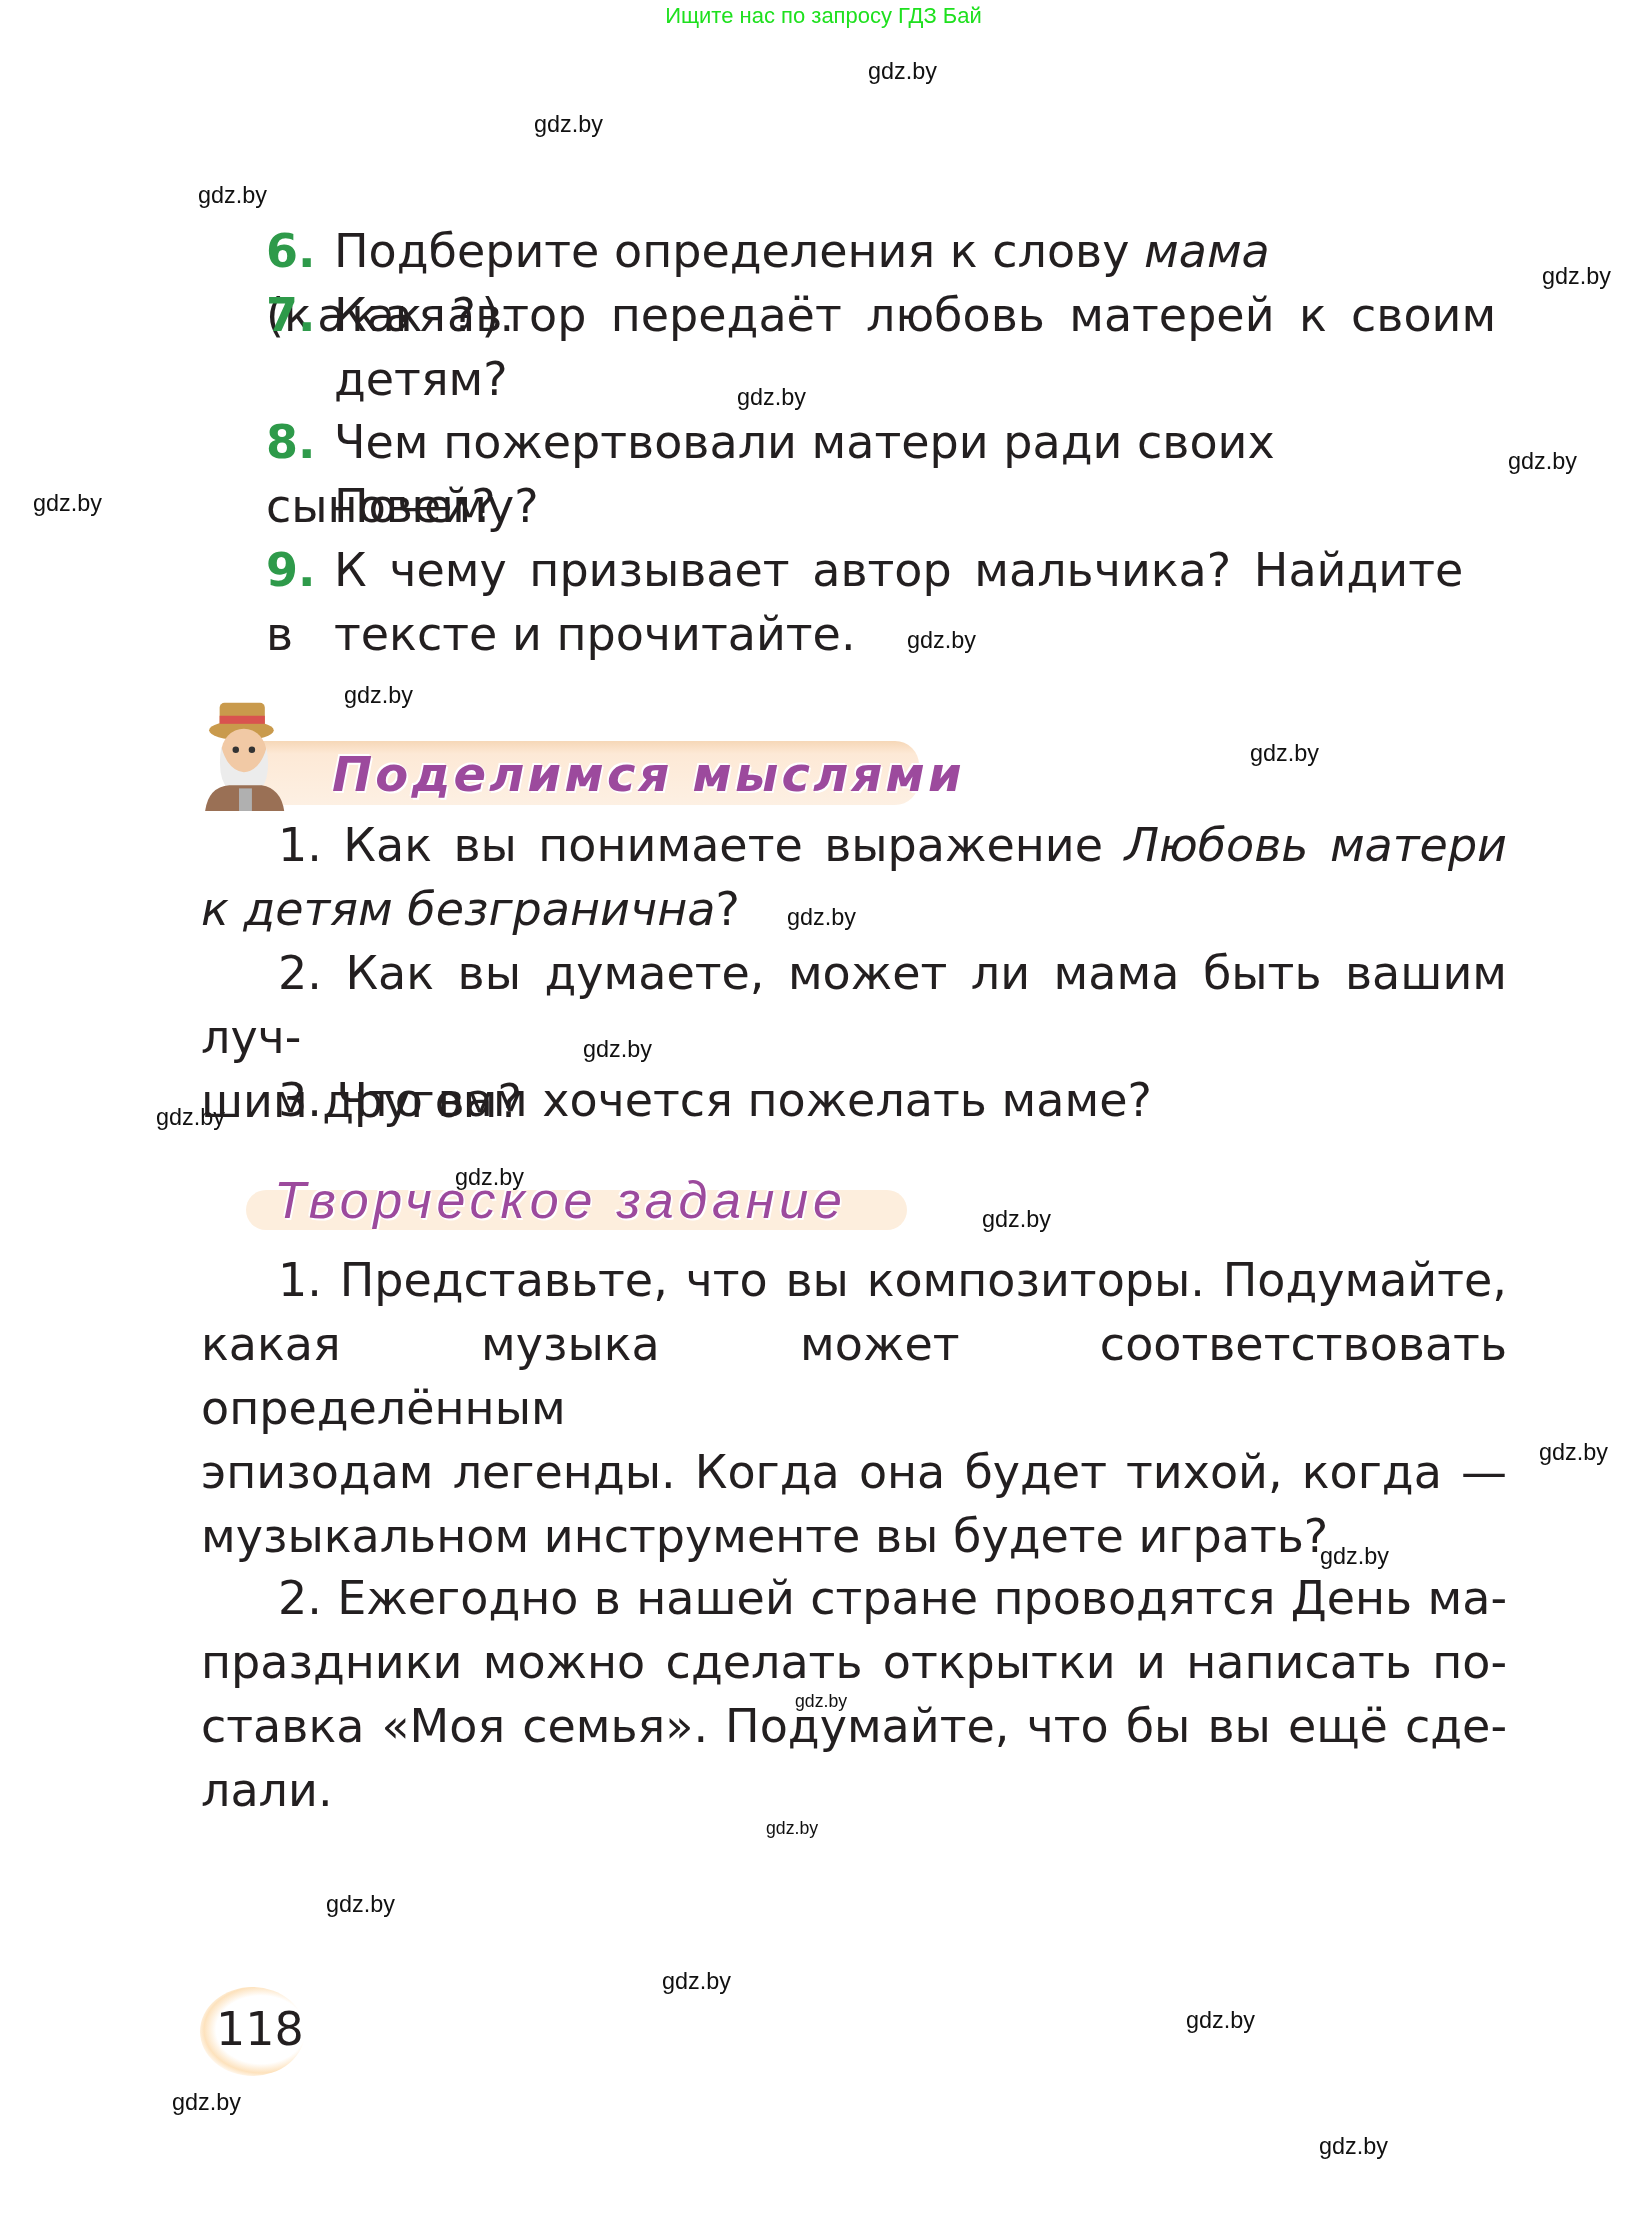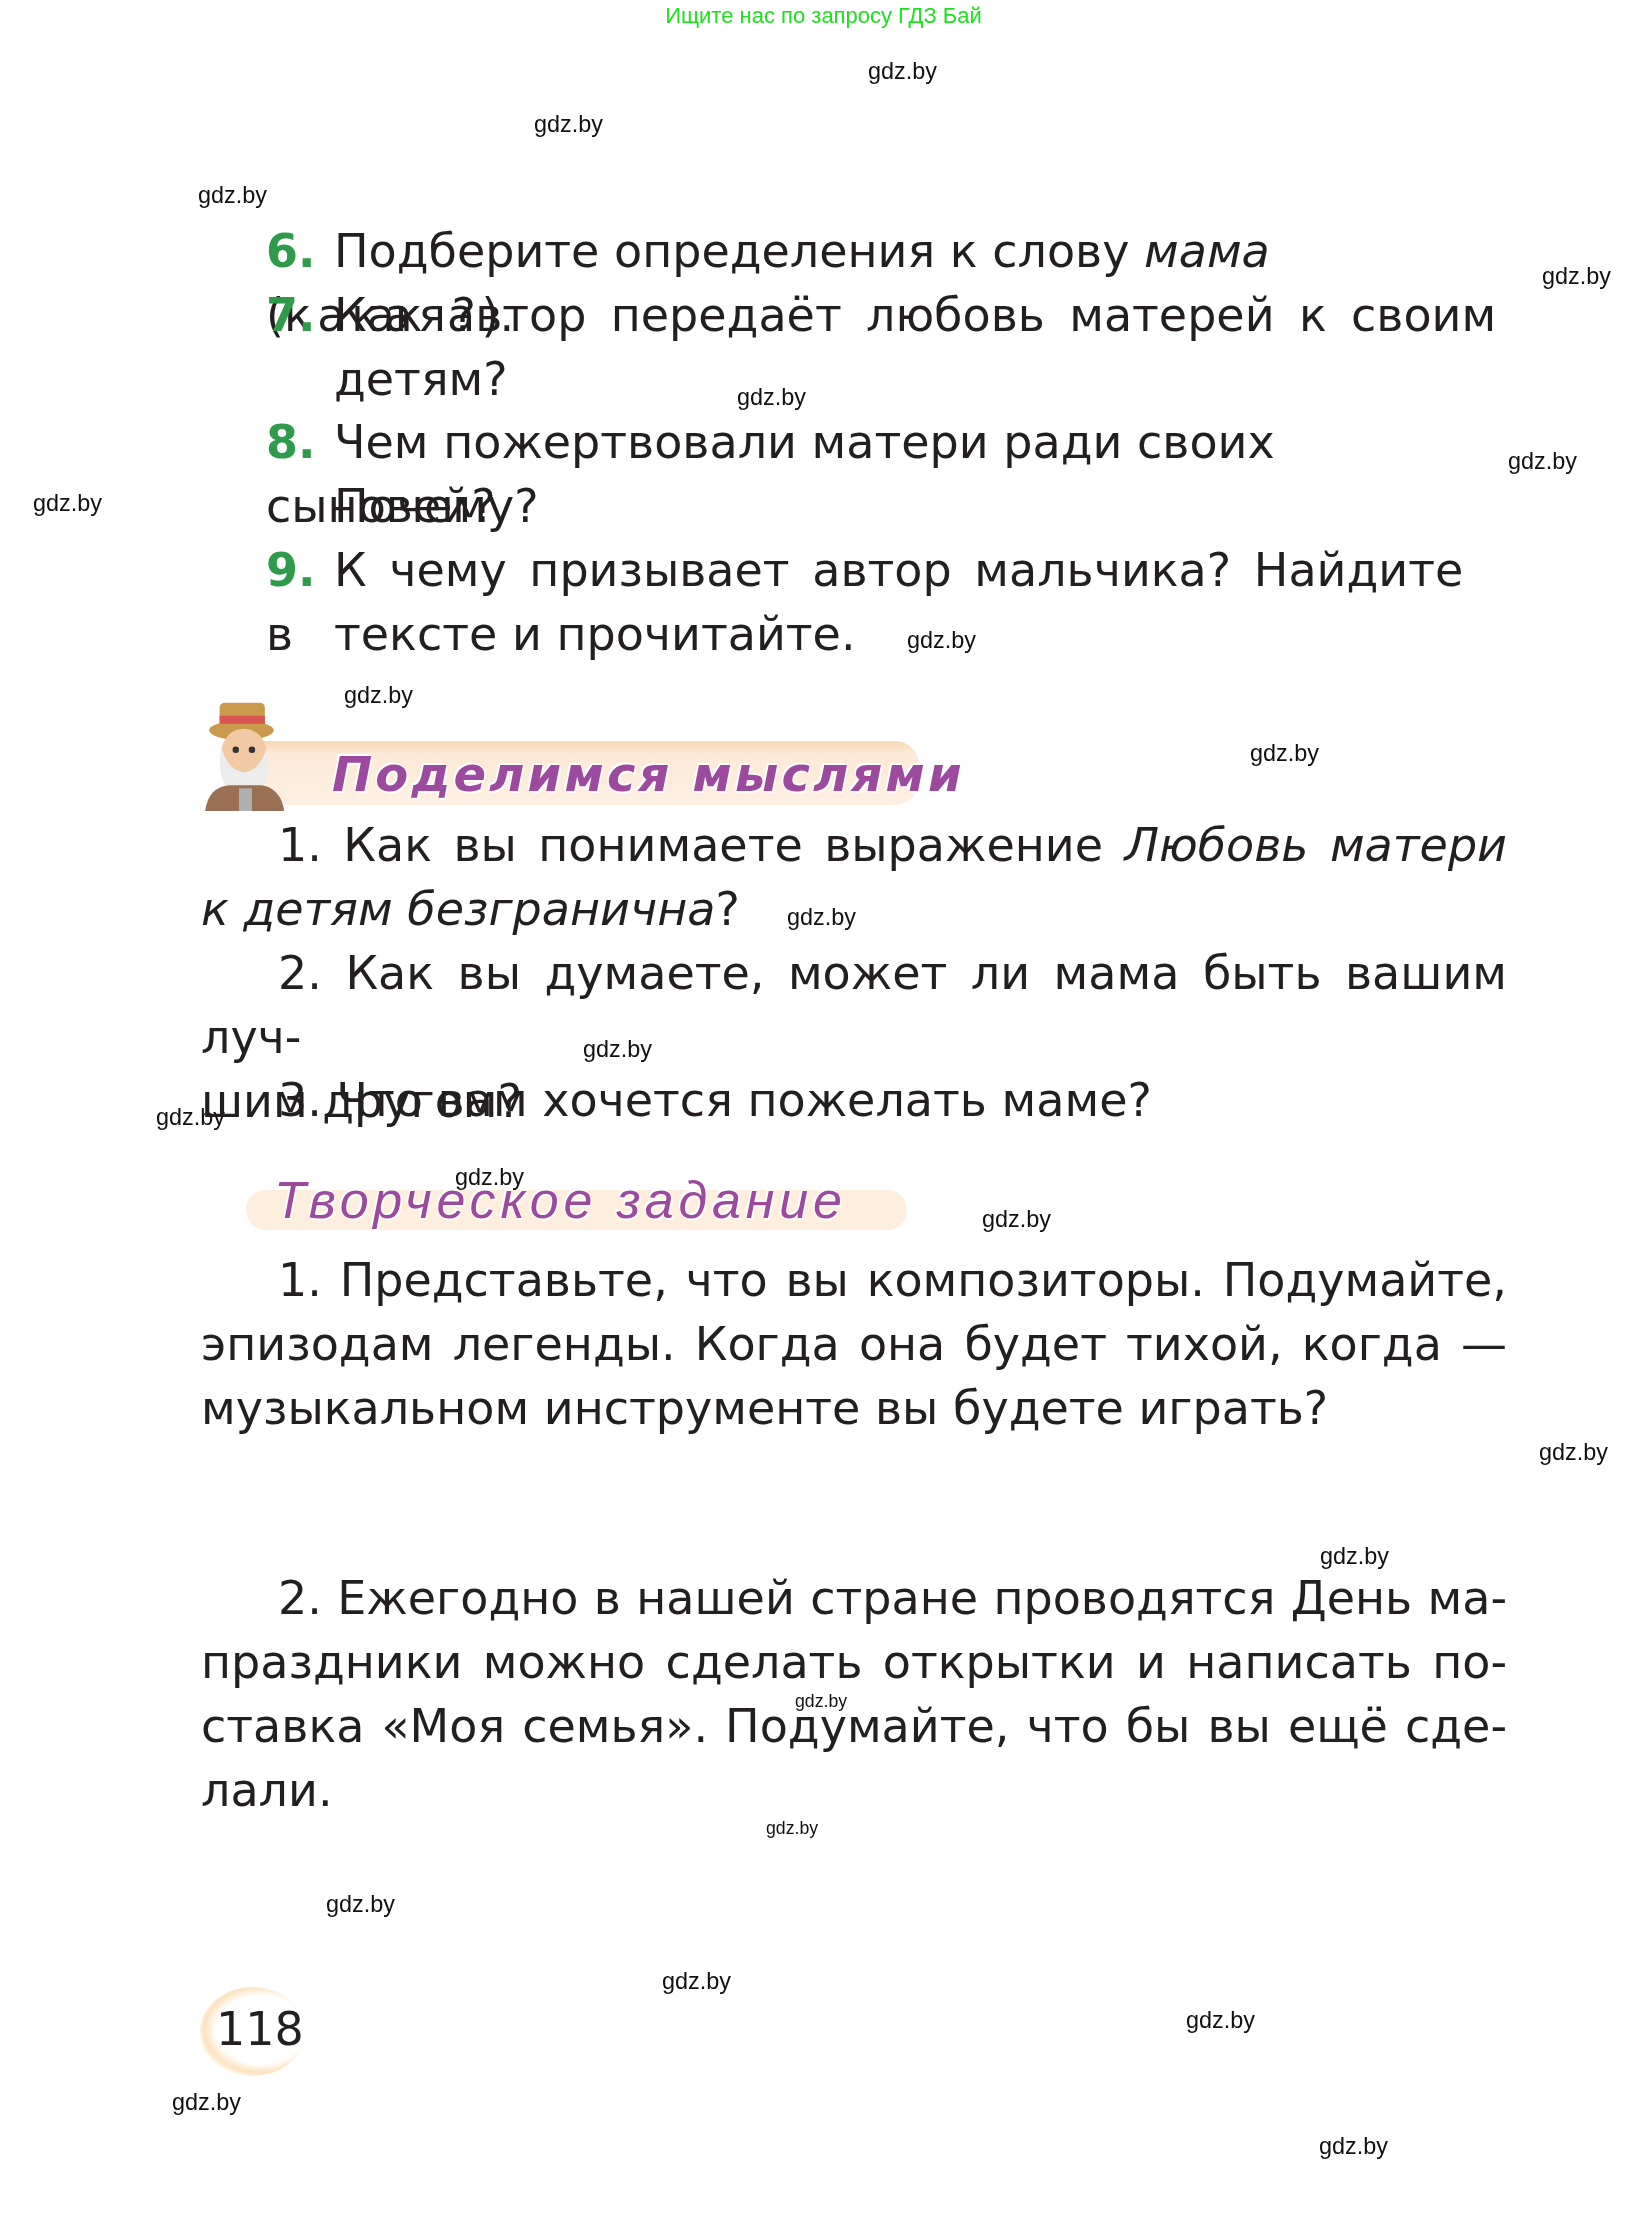--- a/index.html
+++ b/index.html
@@ -99,20 +99,21 @@
 </div>
 <div class="para" style="top:1068px">
   <span class="line" style="padding-left:77px">3. Что вам хочется пожелать маме?</span>
 </div>
 
 <div class="hdr-band" style="left:246px;top:1190px;width:661px;height:40px;border-radius:20px;background:#fdeedd"></div>
 <div class="hdr-title" style="left:274px;top:1170px;font-size:52px;letter-spacing:4.8px;font-family:Liberation Sans, sans-serif;font-weight:normal">Творческое задание</div>
 
 <div class="para" style="top:1248px">
   <span class="just" style="text-indent:77px">1. Представьте, что вы композиторы. Подумайте,</span>
+  <span class="just">какая музыка может соответствовать определённым</span>
   <span class="just">эпизодам легенды. Когда она будет тихой, когда —</span>
   <span class="line">музыкальном инструменте вы будете играть?</span>
 </div>
 <div class="para" style="top:1566px">
   <span class="just" style="text-indent:77px">2. Ежегодно в нашей стране проводятся День ма-</span>
   <span class="just">праздники можно сделать открытки и написать по-</span>
   <span class="just">ставка «Моя семья». Подумайте, что бы вы ещё сде-</span>
   <span class="line">лали.</span>
 </div>
 

